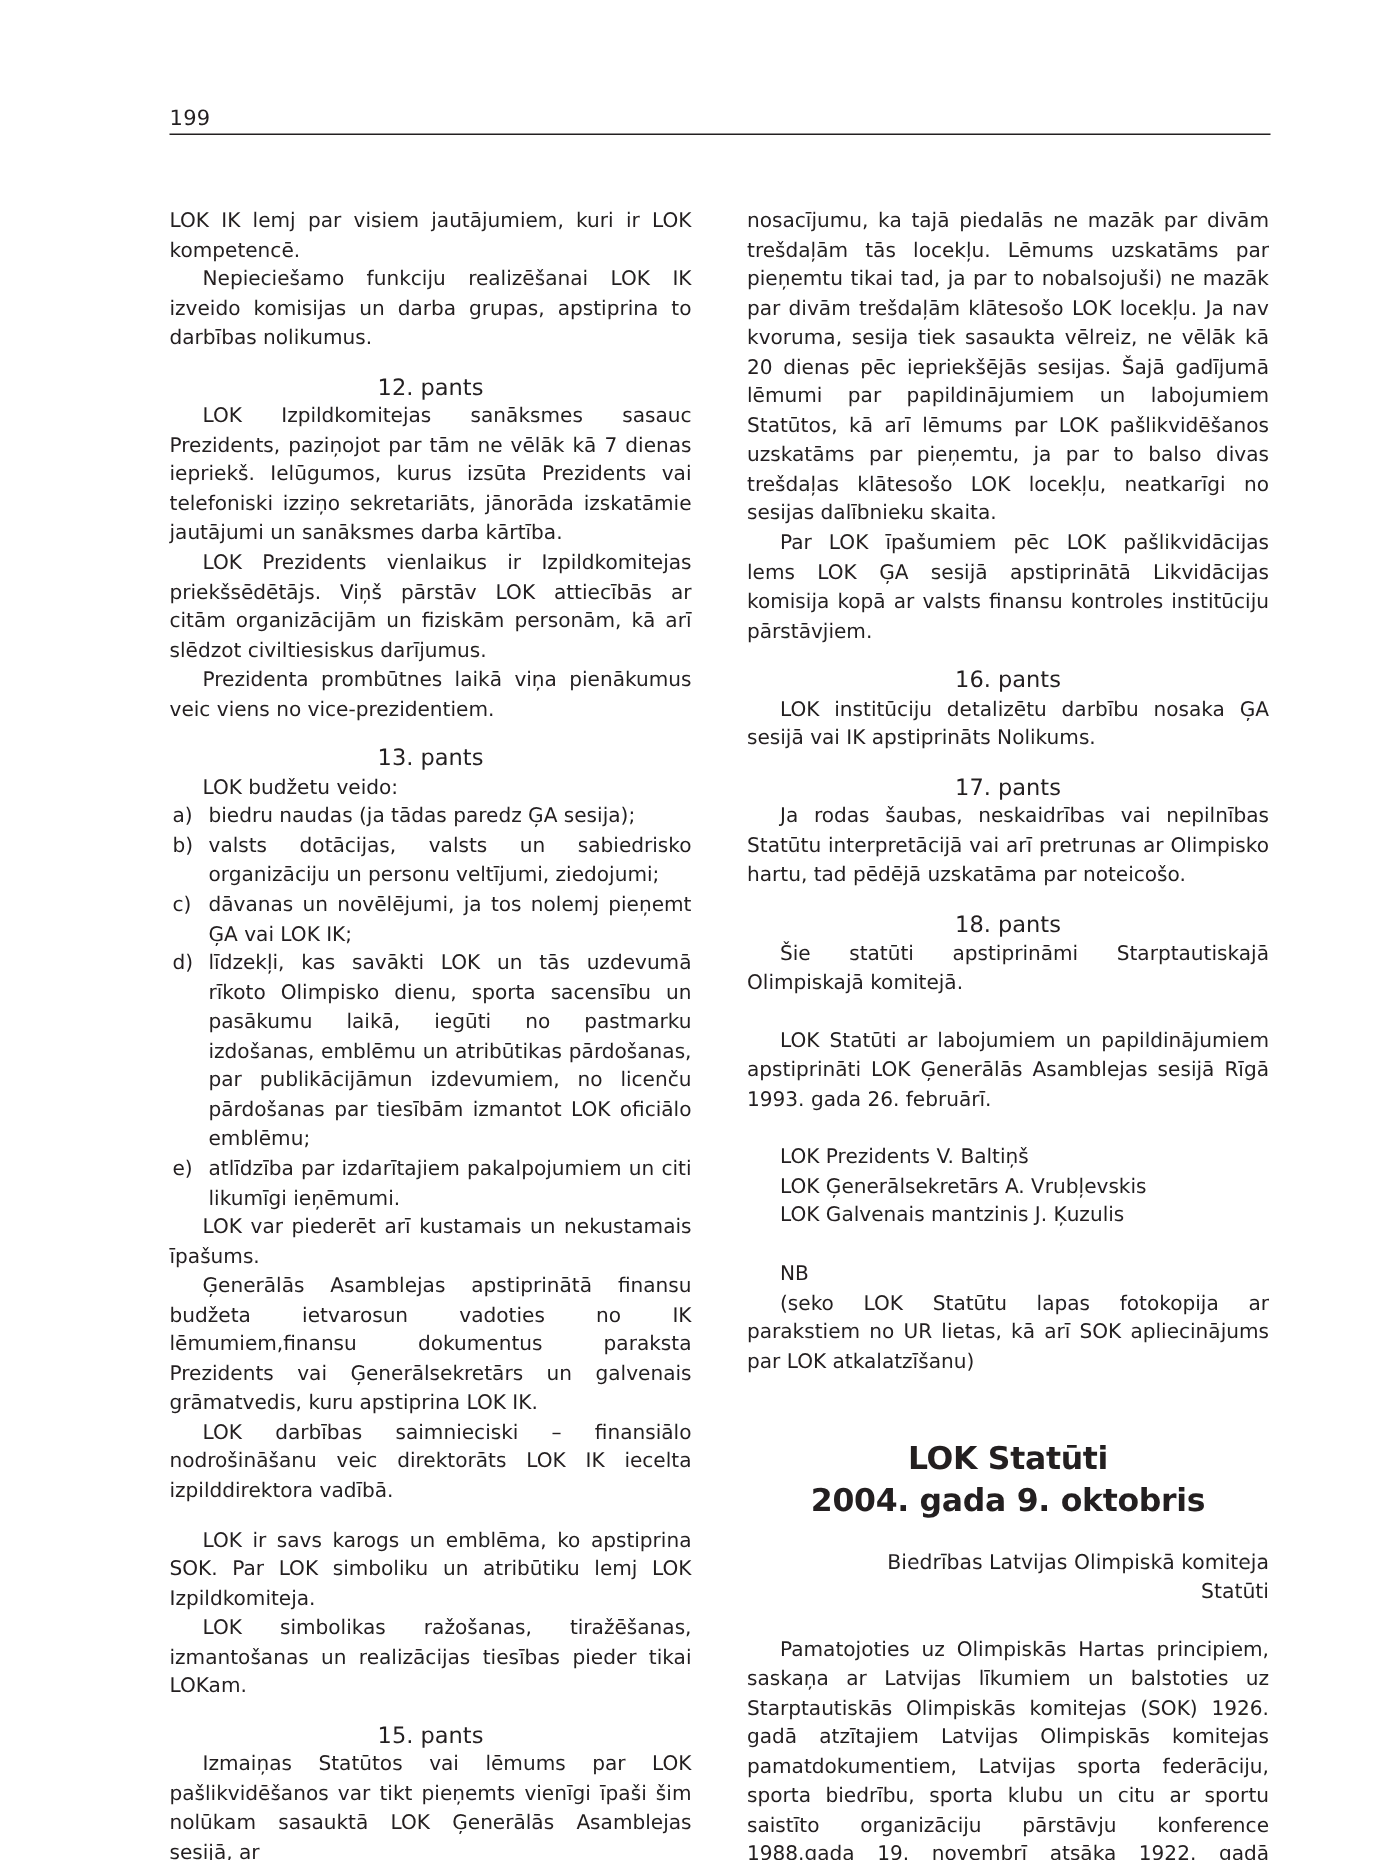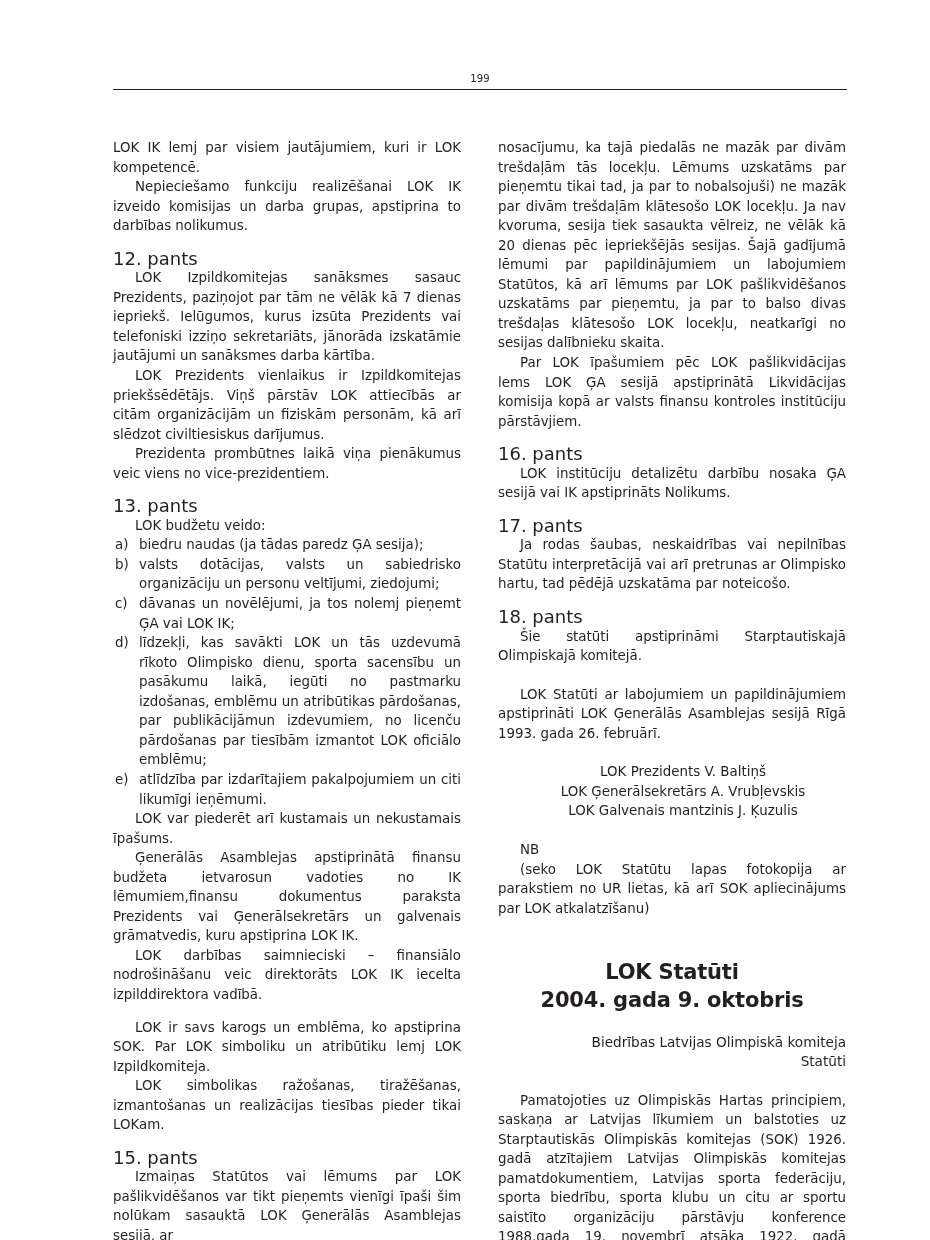--- a/index.html
+++ b/index.html
@@ -19,22 +19,22 @@
     overflow: hidden;
     box-sizing: border-box;
   }
   .header-rule-wrap {
     position: absolute;
     left: 113px;
     top: 72px;
     width: 734px;
   }
   .folio {
-    text-align: center;
-    font-size: 10px;
+    text-align: left;
+    font-size: 14px;
     letter-spacing: 0.2px;
     color: #231f20;
     line-height: 14px;
     padding-bottom: 3px;
   }
   .rule {
     height: 1px;
     background: #231f20;
     width: 100%;
   }
@@ -62,23 +62,23 @@
     word-spacing: 0px;
   }
   p.indent {
     text-indent: 22px;
   }
   p.noindent {
     text-indent: 0;
   }
   .arttitle {
     margin: 0;
-    font-size: 18px;
-    line-height: 19.55px;
-    text-align: left;
+    font-size: 15px;
+    line-height: 19.55px;
+    text-align: center;
   }
   .gap-small { height: 13px; }
   .gap-med { height: 19px; }
   .gap-xl { height: 40px; }
 
   ul.alpha {
     margin: 0;
     padding: 0;
     list-style: none;
   }
@@ -94,21 +94,21 @@
     left: 2px;
     top: 0;
     width: 20px;
     text-align: left;
     font-size: 13.4px;
     line-height: 19.55px;
   }
   .sig-block {
     font-size: 13.4px;
     line-height: 19.55px;
-    text-align: center;
+    text-align: left;
     padding-left: 22px;
   }
   .sig-line { display: block; }
   .nb-label {
     font-size: 13.4px;
     line-height: 19.55px;
     text-align: left;
     padding-left: 22px;
   }
   h1.doc-title {

